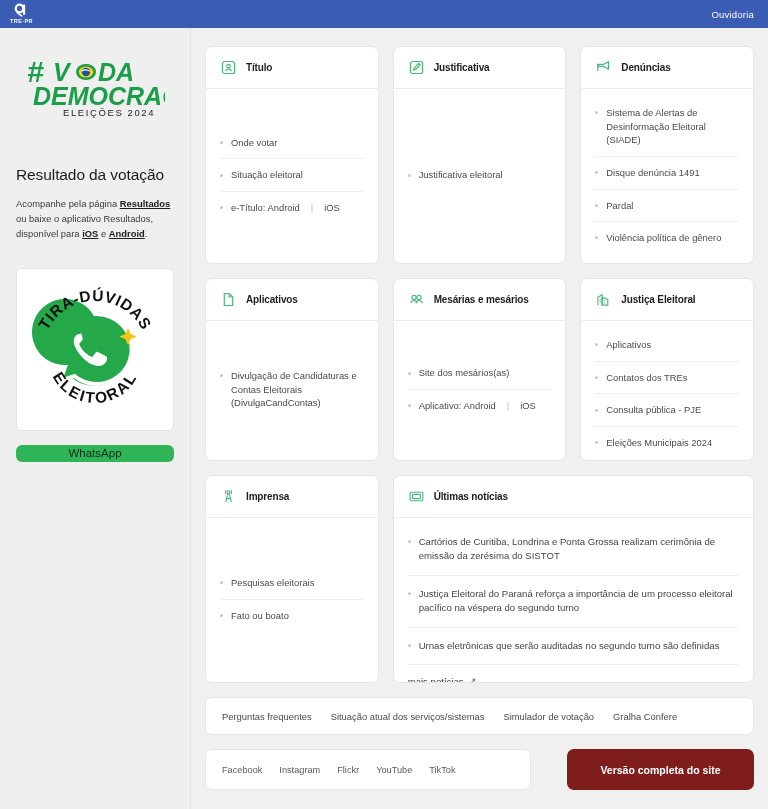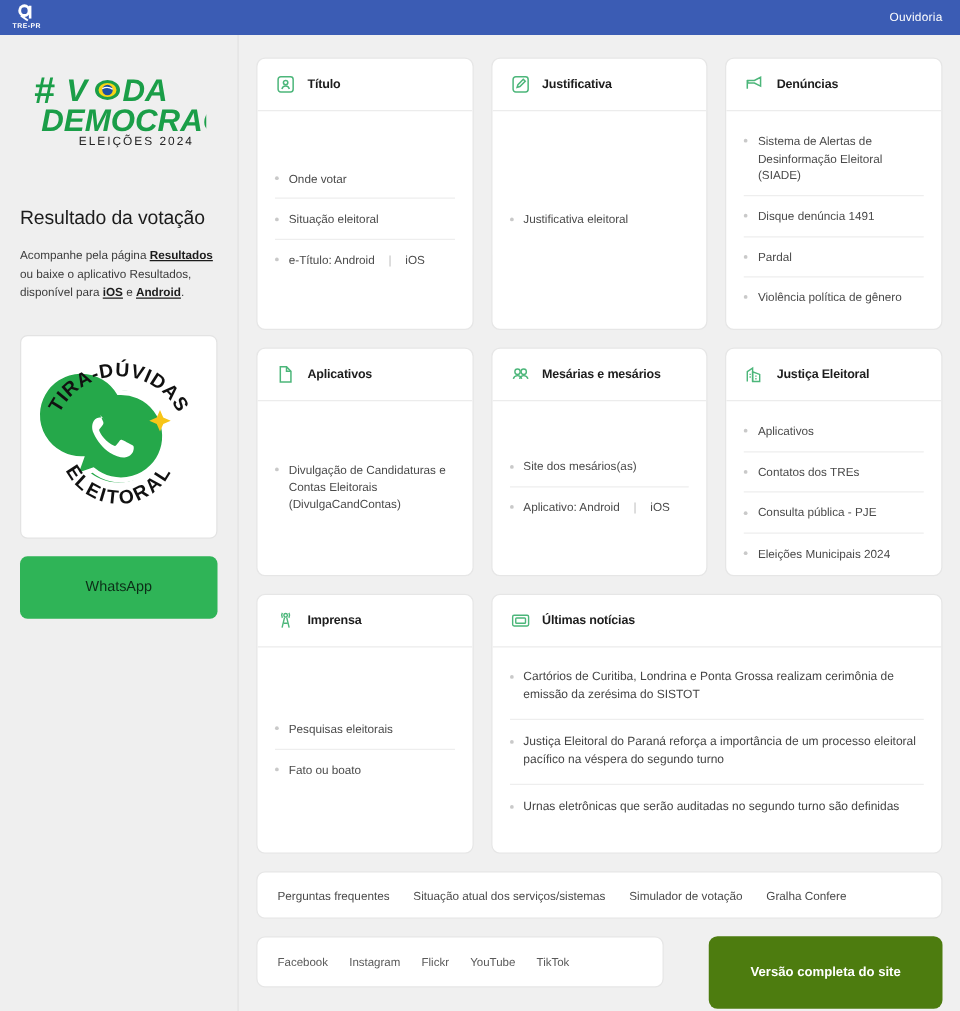--- a/index.html
+++ b/index.html
@@ -43,21 +43,21 @@
   }
   .side-desc { font-size: 9.4px; line-height: 1.62; color: #3b3b3b; }
   .side-desc a { color: #1c1c1c; text-decoration: underline; font-weight: bold; }
 
   .wa-card {
     margin-top: 26px; background: #ffffff; border: 1px solid #e3e3e3;
     border-radius: 6px; height: 163px;
     display: flex; align-items: center; justify-content: center;
   }
   .wa-btn {
-    margin-top: 14px; width: 100%; height: 50px; background: #2fb457;
+    margin-top: 14px; width: 100%; height: 17px; background: #2fb457;
     border: none; border-radius: 6px; color: #0c2d17; font-size: 11.5px;
     font-family: "Liberation Sans", sans-serif; cursor: pointer;
     display: flex; align-items: center; justify-content: center;
   }
 
   
   .main { flex: 1 1 auto; padding: 18px 14px 0 14px; overflow: hidden; }
   .grid {
     display: grid; grid-template-columns: repeat(3, 1fr); gap: 14px;
   }
@@ -112,23 +112,23 @@
     padding: 0 16px; height: 38px; gap: 19px;
   }
   .strip a { font-size: 9.4px; color: #4a4a4a; text-decoration: none; cursor: pointer; }
   .foot-row { display: flex; gap: 4px; margin-top: 14px; align-items: stretch; }
   .social {
     flex: 1 1 auto; background: #ffffff; border: 1px solid #e6e6e6; border-radius: 7px;
     display: flex; align-items: center; padding: 0 16px; gap: 17px; height: 41px;
   }
   .social a { font-size: 9.2px; color: #5a5a5a; text-decoration: none; cursor: pointer; }
   .full-btn {
-    flex: 0 0 187px; background: #4d7c0f; color: #ffffff; border: none;
+    flex: 0 0 187px; background: #7f1d1d; color: #ffffff; border: none;
     border-radius: 7px; font-size: 10.5px; font-weight: bold; cursor: pointer;
-    font-family: "Liberation Sans", sans-serif; height: 58px;
+    font-family: "Liberation Sans", sans-serif; height: 41px;
     display: flex; align-items: center; justify-content: center; margin-left: 32px;
   }
 </style>
 </head>
 <body>
 
 <div class="page">
 
   <div class="topbar">
     <div class="brand">
@@ -397,20 +397,24 @@
               <span>Cartórios de Curitiba, Londrina e Ponta Grossa realizam cerimônia de emissão da zerésima do SISTOT</span>
             </div>
             <div class="li">
               <span class="dot"></span>
               <span>Justiça Eleitoral do Paraná reforça a importância de um processo eleitoral pacífico na véspera do segundo turno</span>
             </div>
             <div class="li center">
               <span class="dot"></span>
               <span>Urnas eletrônicas que serão auditadas no segundo turno são definidas</span>
             </div>
+            <div class="more">
+              <span>mais notícias</span>
+              <span class="arr">↗</span>
+            </div>
           </div>
         </section>
       </div>
 
       <div class="strip">
         <a href="#">Perguntas frequentes</a>
         <a href="#">Situação atual dos serviços/sistemas</a>
         <a href="#">Simulador de votação</a>
         <a href="#">Gralha Confere</a>
       </div>

